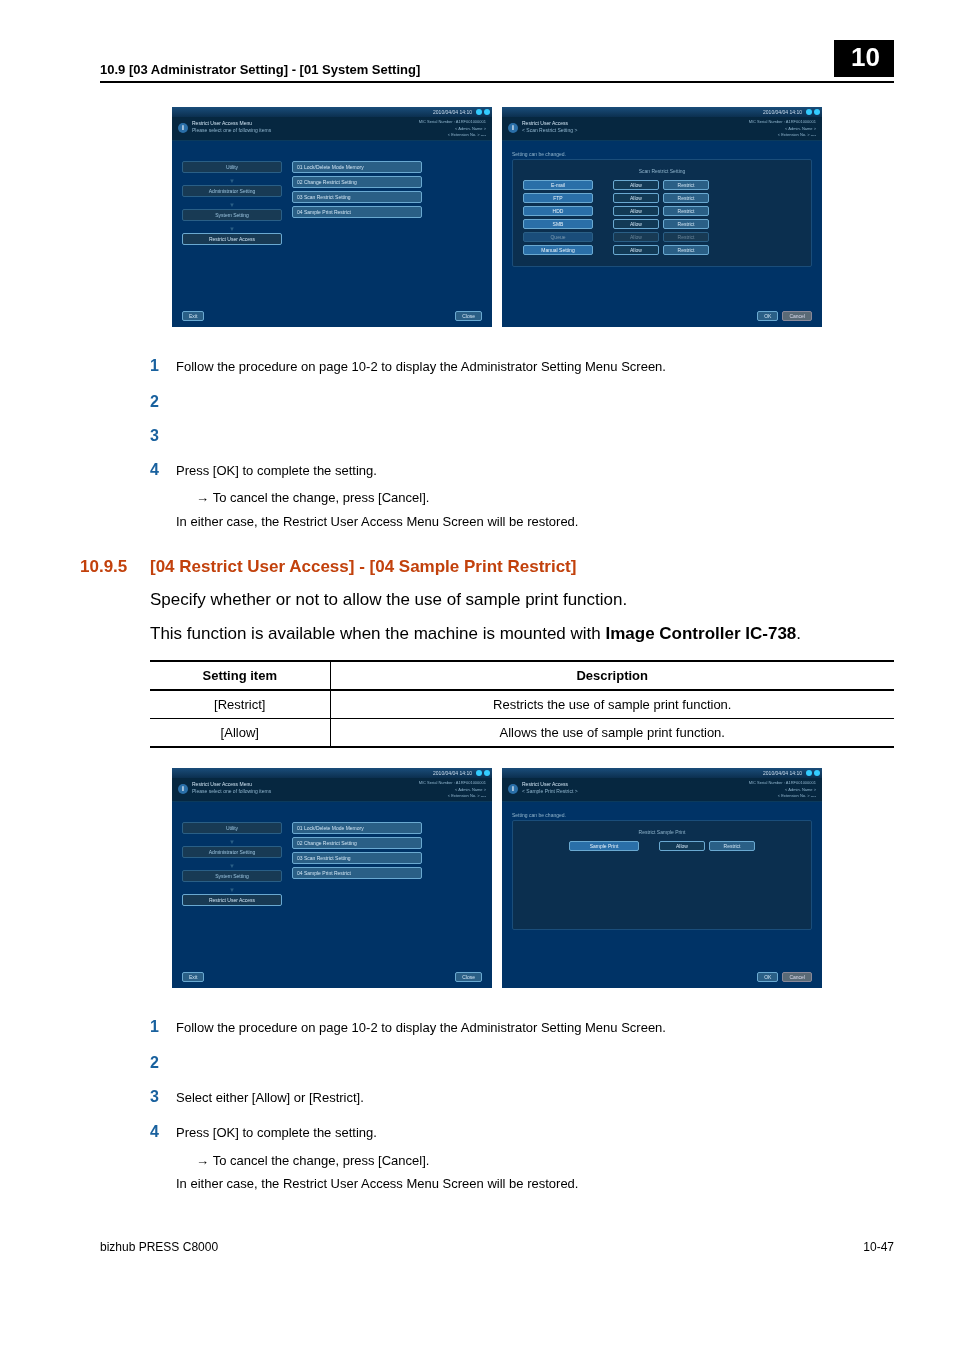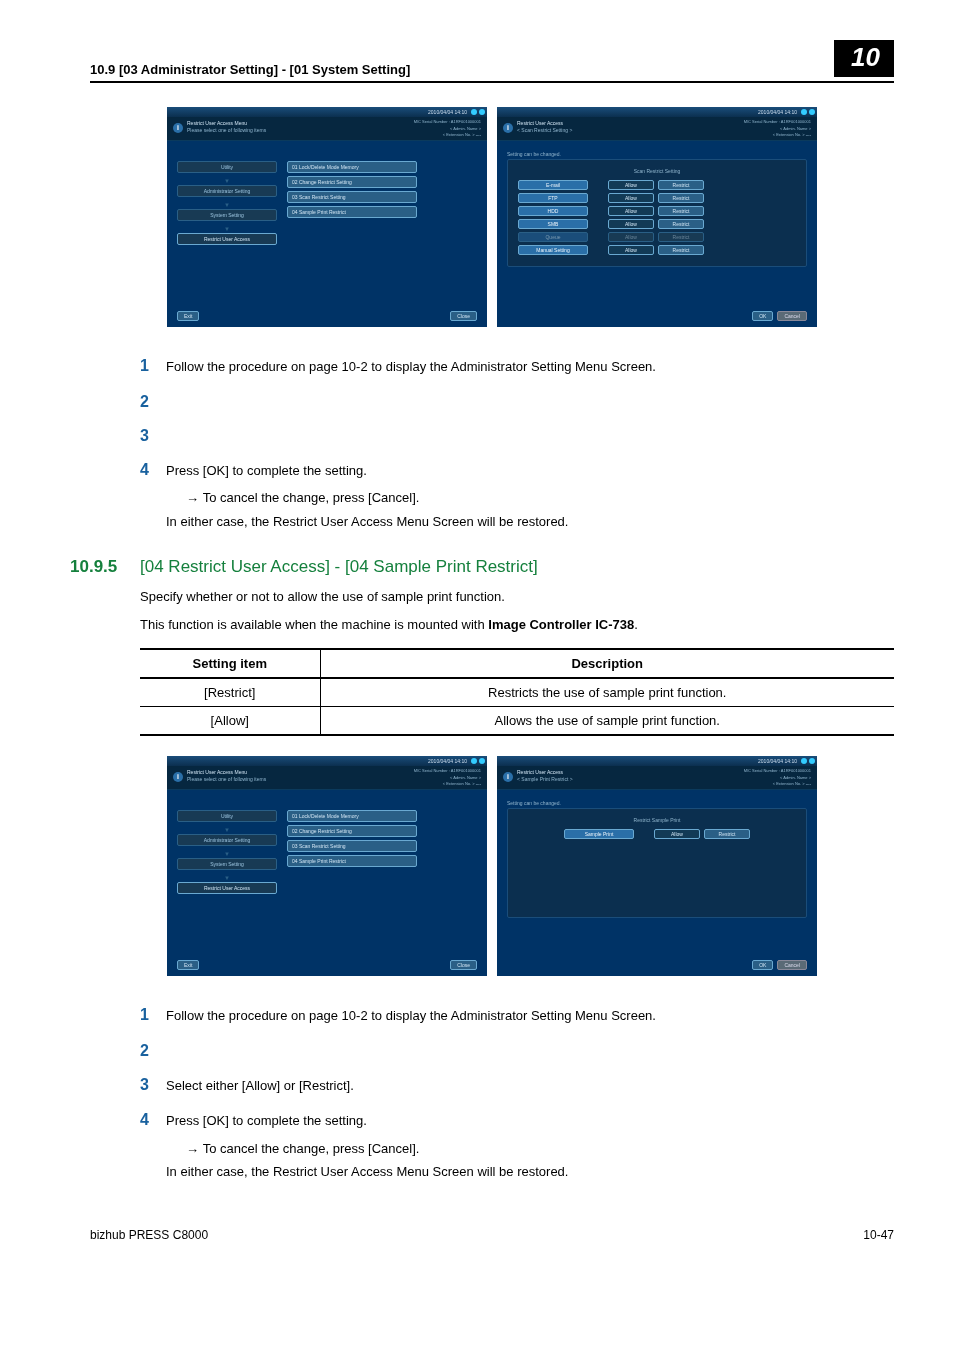--- a/index.html
+++ b/index.html
@@ -6,20 +6,21 @@
   body {
     margin: 0;
     padding: 0;
     font-family: Arial, Helvetica, sans-serif;
     background: #fff;
     color: #000;
     width: 954px;
   }
   .page {
     padding: 40px 60px 50px 90px;
+    margin-left: 10px;
   }
   .header-row {
     display: flex;
     justify-content: space-between;
     align-items: flex-end;
     border-bottom: 2px solid #000;
     padding-bottom: 4px;
     margin-bottom: 24px;
   }
   .header-left {
@@ -27,21 +28,20 @@
     font-weight: bold;
   }
   .chapter-box {
     background: #000;
     color: #fff;
     font-weight: bold;
     font-size: 26px;
     padding: 2px 14px 4px;
     text-align: right;
     min-width: 60px;
-    font-style: italic;
   }
   .screenshots {
     display: flex;
     gap: 10px;
     justify-content: center;
     margin: 20px 0 30px;
   }
   .screenshot {
     width: 320px;
     height: 220px;
@@ -133,25 +133,25 @@
     content: "→ ";
     font-weight: bold;
   }
   .sub-line { margin-left: 0; font-size: 13px; }
 
   
   .sect-head {
     display: flex;
     align-items: baseline;
     margin: 26px 0 10px -20px;
-    color: #15803d;
+    color: #c2410c;
   }
   .sect-num { font-weight: bold; font-size: 17px; width: 70px; }
-  .sect-title { font-weight: normal; font-size: 17px; }
-  .para { font-size: 13px; margin: 8px 0 8px 50px; line-height:1.5; }
+  .sect-title { font-weight: bold; font-size: 17px; }
+  .para { font-size: 17px; margin: 8px 0 8px 50px; line-height:1.5; }
 
   
   .tbl {
     margin: 14px 0 14px 50px;
     border-collapse: collapse;
     width: calc(100% - 50px);
     font-size: 13px;
   }
   .tbl th, .tbl td {
     border-bottom: 1px solid #000;

